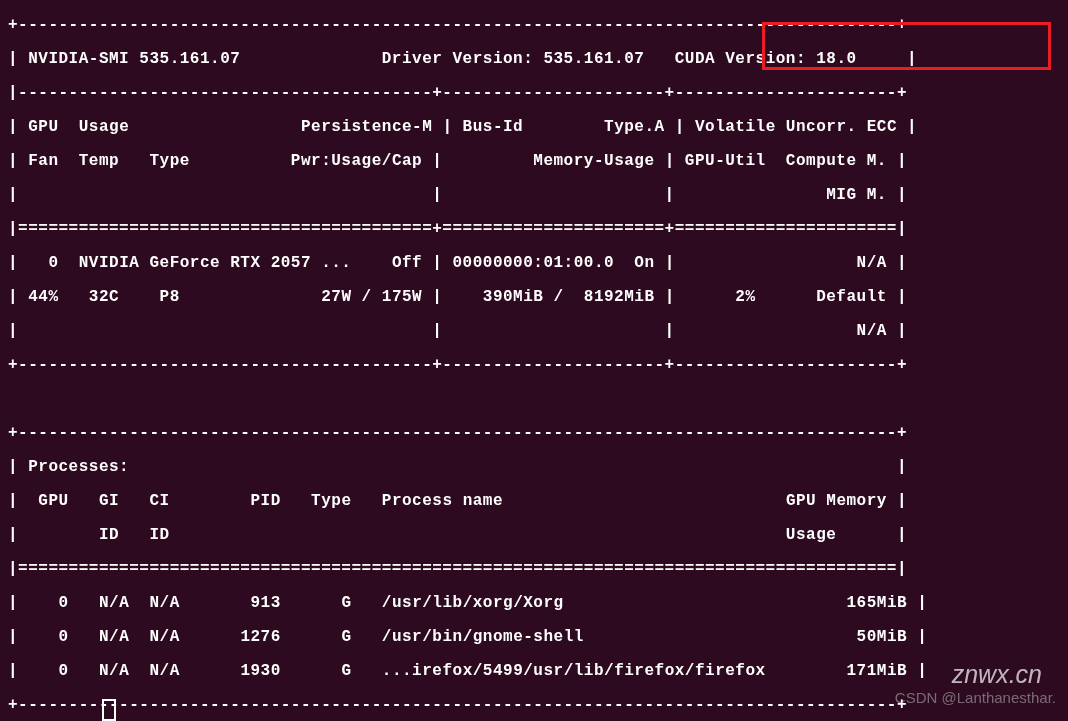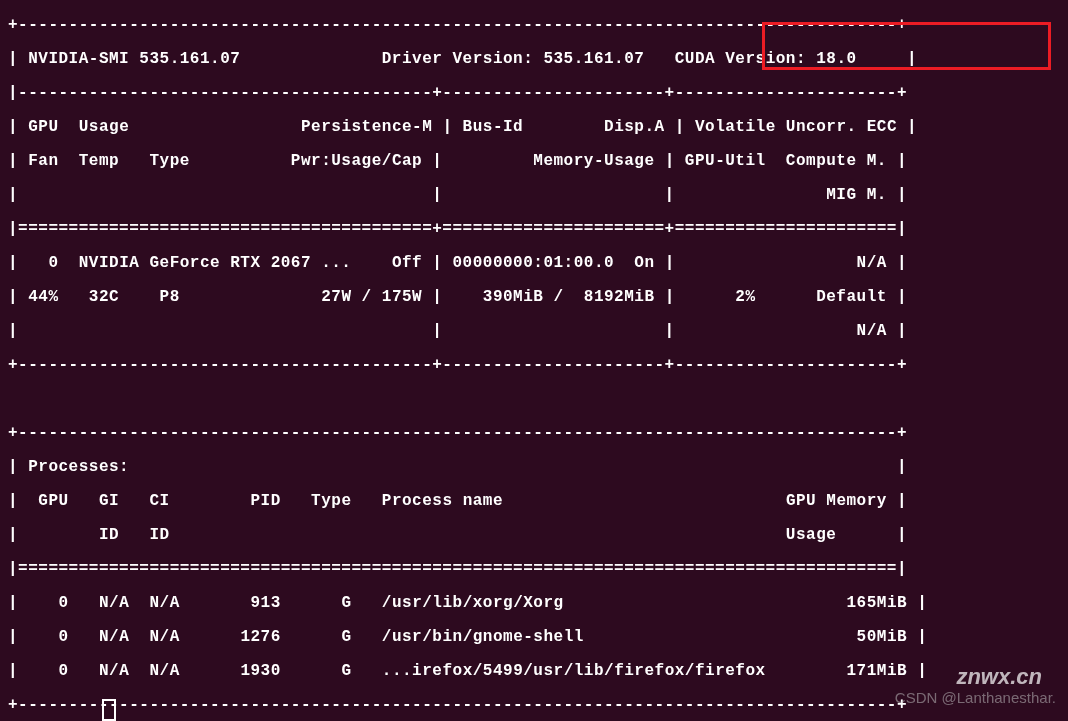--- a/index.html
+++ b/index.html
@@ -41,46 +41,46 @@
     font-size: 15px;
     color: rgba(200,200,200,0.5);
     font-family: Arial, sans-serif;
     font-weight: normal;
     margin-top: 43px;
   }
   .watermark2 {
     position: absolute;
     bottom: 28px;
     right: 26px;
-    font-size: 22px;
+    font-size: 25px;
     color: rgba(255,255,255,0.7);
     font-family: Arial, sans-serif;
     font-style: italic;
-    font-weight: bold;
+    font-weight: normal;
   }
   .cursor {
     position: absolute;
     bottom: 0px;
     left: 102px;
     width: 10px;
     height: 18px;
     border: 2px solid #fff;
   }
 </style>
 </head>
 <body>
 
 <pre>+---------------------------------------------------------------------------------------+
 | <span>NVIDIA-SMI</span> <span>535.161.07</span>              <span>Driver Version:</span> <span>535.161.07</span>   <span>CUDA Version:</span> <span>18.0</span>     |
 |-----------------------------------------+----------------------+----------------------+
-| <span>GPU</span>  <span>Usage</span>                 <span>Persistence-M</span> | <span>Bus-Id</span>        <span>Disp.A</span> | <span>Volatile Uncorr. ECC</span> |
+| <span>GPU</span>  <span>Usage</span>                 <span>Persistence-M</span> | <span>Bus-Id</span>        <span>Type.A</span> | <span>Volatile Uncorr. ECC</span> |
 | <span>Fan</span>  <span>Temp</span>   <span>Type</span>          <span>Pwr:Usage/Cap</span> |         <span>Memory-Usage</span> | <span>GPU-Util</span>  <span>Compute M.</span> |
 |                                         |                      |               <span>MIG M.</span> |
 |=========================================+======================+======================|
-|   <span>0</span>  <span>NVIDIA GeForce RTX 2067 ...</span>    <span>Off</span> | <span>00000000:01:00.0</span>  <span>On</span> |                  <span>N/A</span> |
+|   <span>0</span>  <span>NVIDIA GeForce RTX 2057 ...</span>    <span>Off</span> | <span>00000000:01:00.0</span>  <span>On</span> |                  <span>N/A</span> |
 | <span>44%</span>   <span>32C</span>    <span>P8</span>              <span>27W / 175W</span> |    <span>390MiB /  8192MiB</span> |      <span>2%</span>      <span>Default</span> |
 |                                         |                      |                  <span>N/A</span> |
 +-----------------------------------------+----------------------+----------------------+
 
 +---------------------------------------------------------------------------------------+
 | <span>Processes:</span>                                                                            |
 |  <span>GPU</span>   <span>GI</span>   <span>CI</span>        <span>PID</span>   <span>Type</span>   <span>Process name</span>                            <span>GPU Memory</span> |
 |        <span>ID</span>   <span>ID</span>                                                             <span>Usage</span>      |
 |=======================================================================================|
 |    <span>0</span>   <span>N/A</span>  <span>N/A</span>       <span>913</span>      <span>G</span>   <span>/usr/lib/xorg/Xorg</span>                            <span>165MiB</span> |

